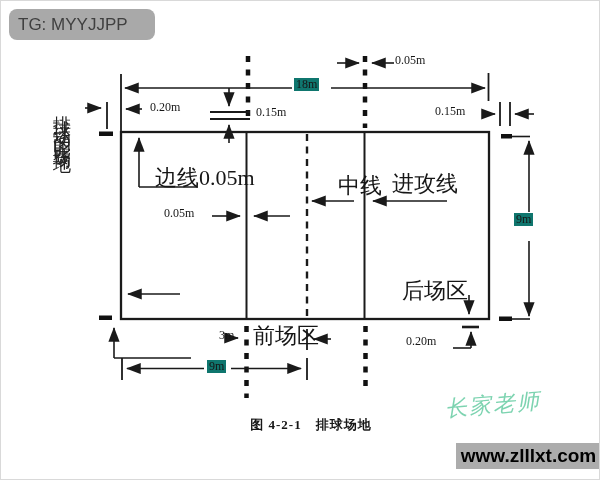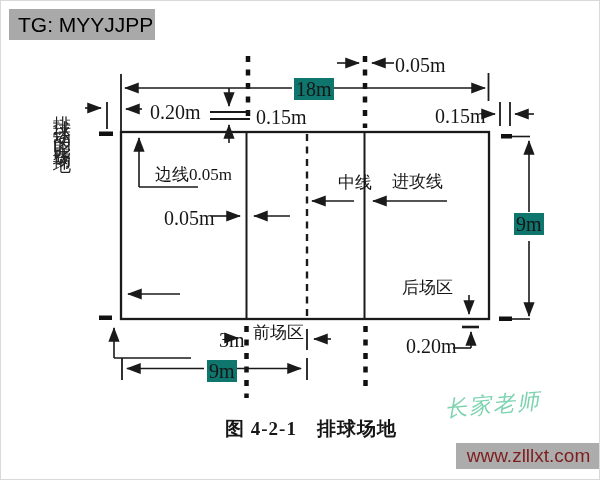--- a/index.html
+++ b/index.html
@@ -2,45 +2,45 @@
 <html><head>
 <meta charset="utf-8">
 <style>
   html,body{margin:0;padding:0;background:#e9e9e9;}
   #stage{
     position:relative;width:600px;height:480px;background:#ffffff;
     border:1px solid #d9d9d9;box-sizing:border-box;overflow:hidden;
     font-family:"Liberation Serif","DejaVu Serif",serif;color:#161616;
   }
   #linework{position:absolute;left:0;top:0;}
-  .lbl{position:absolute;white-space:nowrap;font-size:20px;line-height:1.1;}
-  .lbl.cn{font-size:17px;}
+  .lbl{position:absolute;white-space:nowrap;font-size:12px;line-height:1.1;}
+  .lbl.cn{font-size:22px;}
   .onLine{background:#0f766e;padding:0 2px;}
   #badge{
     position:absolute;left:8px;top:8px;width:146px;height:31px;
-    background:#a9a9a9;color:#000000;font-family:"Liberation Sans","DejaVu Sans",sans-serif;
-    font-size:21px;display:flex;align-items:center;padding-left:9px;box-sizing:border-box;
+    background:#a9a9a9;color:#404040;font-family:"Liberation Sans","DejaVu Sans",sans-serif;
+    font-size:17px;display:flex;align-items:center;padding-left:9px;box-sizing:border-box;border-radius:8px;
   }
   #side-caption{
     position:absolute;left:49px;top:100px;writing-mode:vertical-lr;
     font-size:18px;letter-spacing:5px;color:#222;
   }
   #fig-caption{
     position:absolute;left:120px;top:415px;width:380px;text-align:center;
-    font-size:19px;font-weight:bold;letter-spacing:1px;
+    font-size:13px;font-weight:bold;letter-spacing:1px;
   }
   #wm-signature{
     position:absolute;left:444px;top:389px;font-size:22px;font-style:italic;
     color:#6fcfa8;transform:rotate(-5deg);letter-spacing:2px;opacity:.9;
   }
   #wm-bar{
     position:absolute;left:455px;top:442px;width:145px;height:26px;
-    background:rgba(165,165,165,.92);color:#7f1d1d;
+    background:rgba(165,165,165,.92);color:#000000;
     font-family:"Liberation Sans","DejaVu Sans",sans-serif;font-size:19px;
-    display:flex;align-items:center;justify-content:center;
+    display:flex;align-items:center;justify-content:center;font-weight:bold;
   }
 </style>
 </head>
 <body>
 
 <div id="stage">
 
   <svg id="linework" width="600" height="480" viewBox="0 0 600 480">
     <defs>
       <marker id="arr" markerWidth="9.5" markerHeight="8" refX="8.6" refY="3.5" orient="auto">

